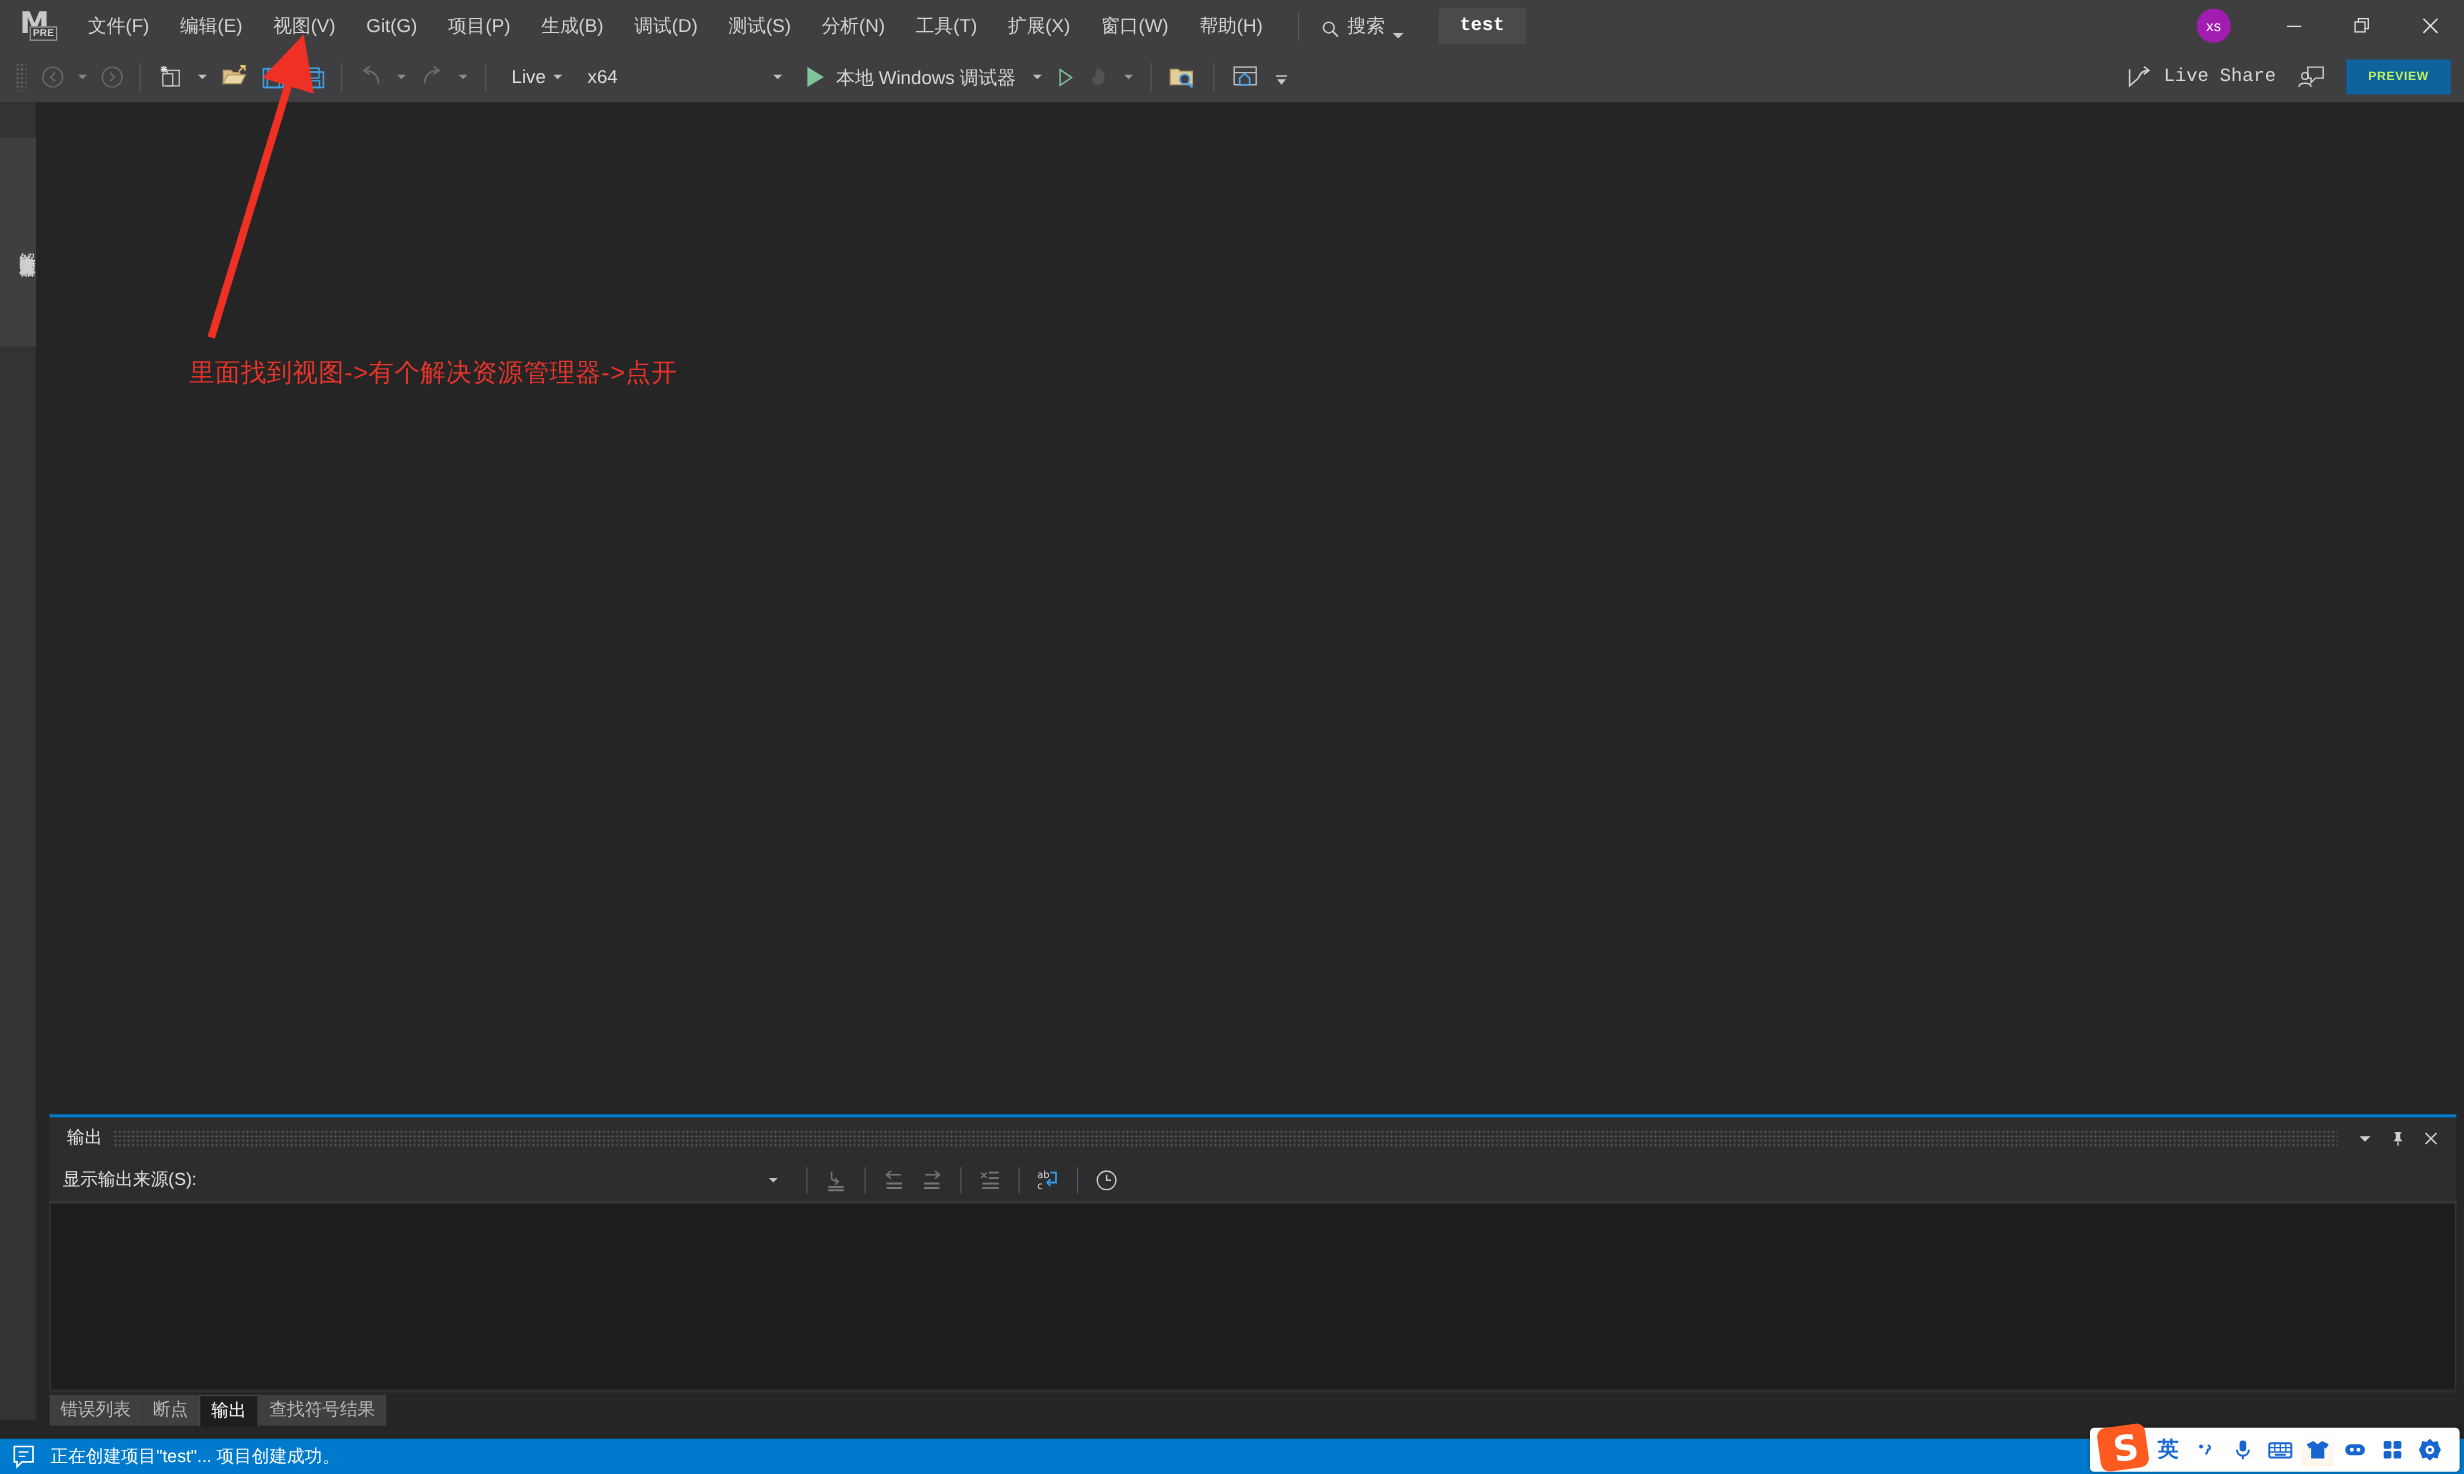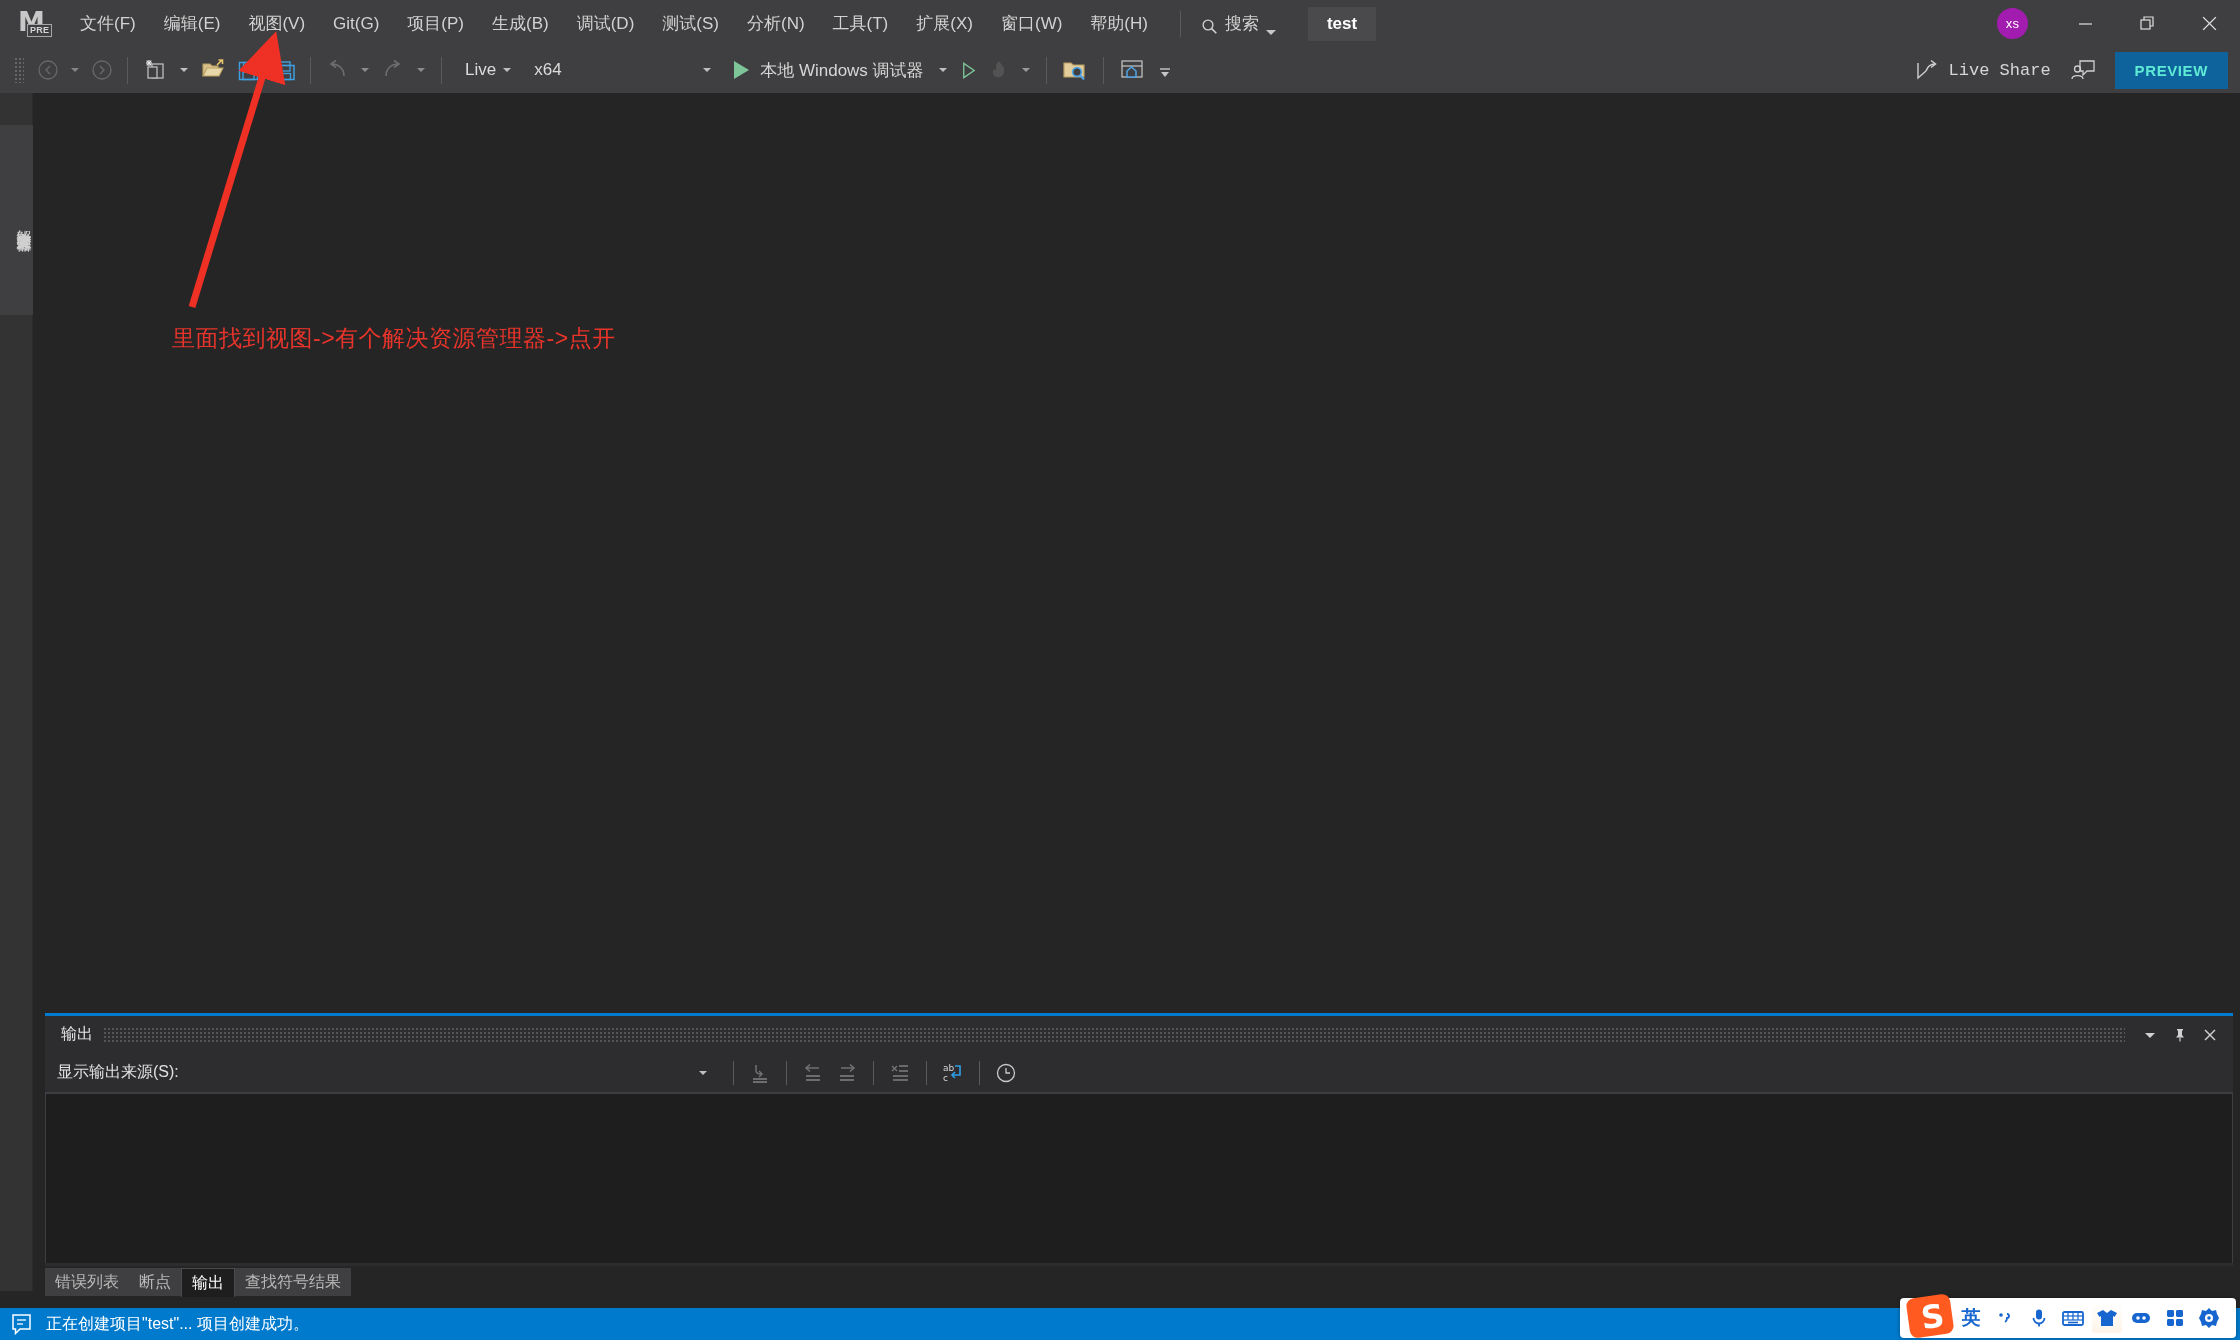--- a/index.html
+++ b/index.html
@@ -43,21 +43,21 @@
     display: flex; align-items: flex-end; gap: 7px; color: #d2d2d2; font-size: 17px;
     padding: 4px 6px; cursor: text;
   }
   .search-wrap svg { display:block; }
   .caret-dn {
     width: 0; height: 0; border-left: 5px solid transparent;
     border-right: 5px solid transparent; border-top: 5px solid #c7c7c7;
   }
   .proj-chip {
     color: #ffffff; font-size: 17px; font-weight: 700; background: #4a4a4c;
-    padding: 7px 19px; margin-left: 26px; border-radius: 1px;
+    padding: 7px 19px; margin-left: 26px; border-radius: 1px; font-family: Liberation Mono, monospace;
   }
   .mb-right { margin-left: auto; display: flex; align-items: center; height: 47px; }
   .avatar {
     width: 31px; height: 31px; border-radius: 50%; background: #a21caf;
     color: #fff; font-size: 13px; display: flex; align-items: center;
     justify-content: center; margin-right: 26px; letter-spacing: .3px;
   }
   .wbtn {
     width: 62px; height: 47px; display: flex; align-items: center;
     justify-content: center; color: #e0e0e0;
@@ -102,21 +102,21 @@
   .tri-outline { width:19px; height:19px; }
   .tb-right {
     margin-left: auto; display: flex; align-items: center; gap: 4px;
     padding-right: 12px;
   }
   .liveshare {
     display: flex; align-items: center; gap: 10px; color: #d6d6d6;
     font-size: 17px; padding: 6px 10px; font-family: Liberation Mono, monospace;
   }
   .preview-btn {
-    background: #0e639c; color: #5eead4; font-size: 15px; font-weight: 700;
+    background: #0e639c; color: #bef264; font-size: 11px; font-weight: 700;
     letter-spacing: .6px; padding: 10px 20px; margin-left: 10px;
   }
 
   
   .leftdock {
     position: absolute; left: 0; top: 93px; width: 33px; height: 1198px;
     background: #333334; border-right: 1px solid #2b2b2c;
   }
   .leftdock .tabtext {
     position: absolute; left: 0; top: 32px; width: 33px; height: 190px;

